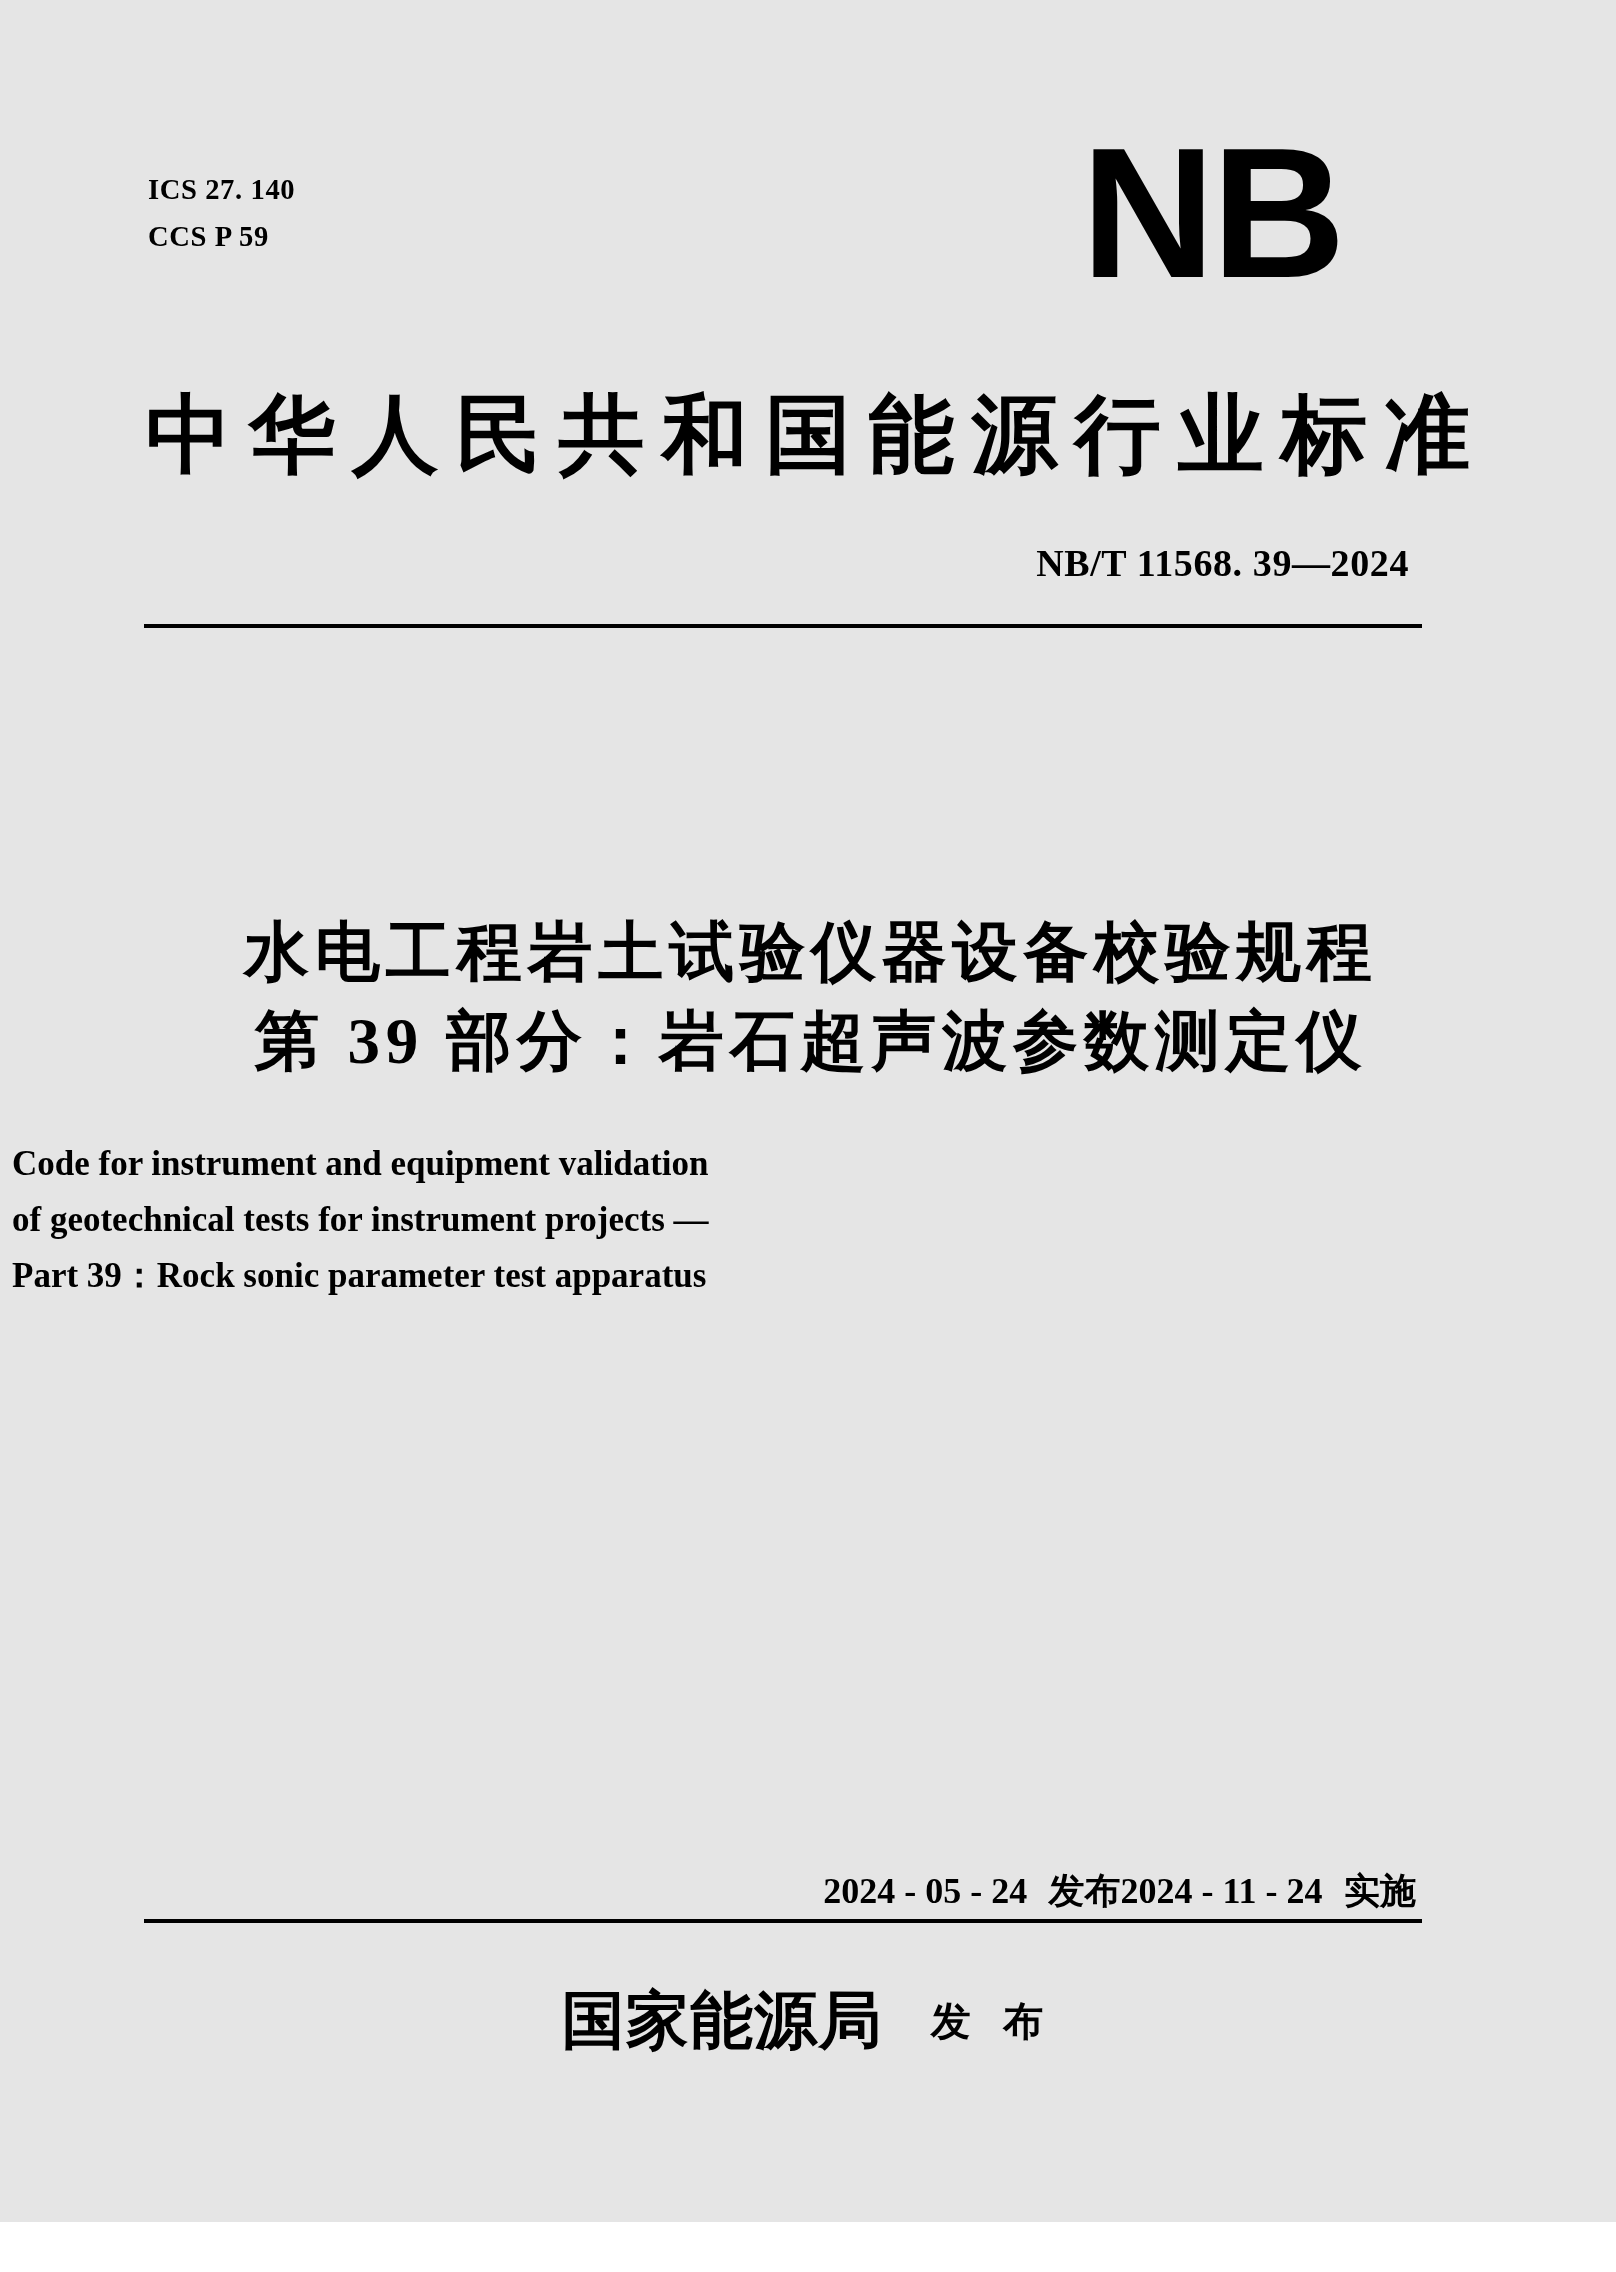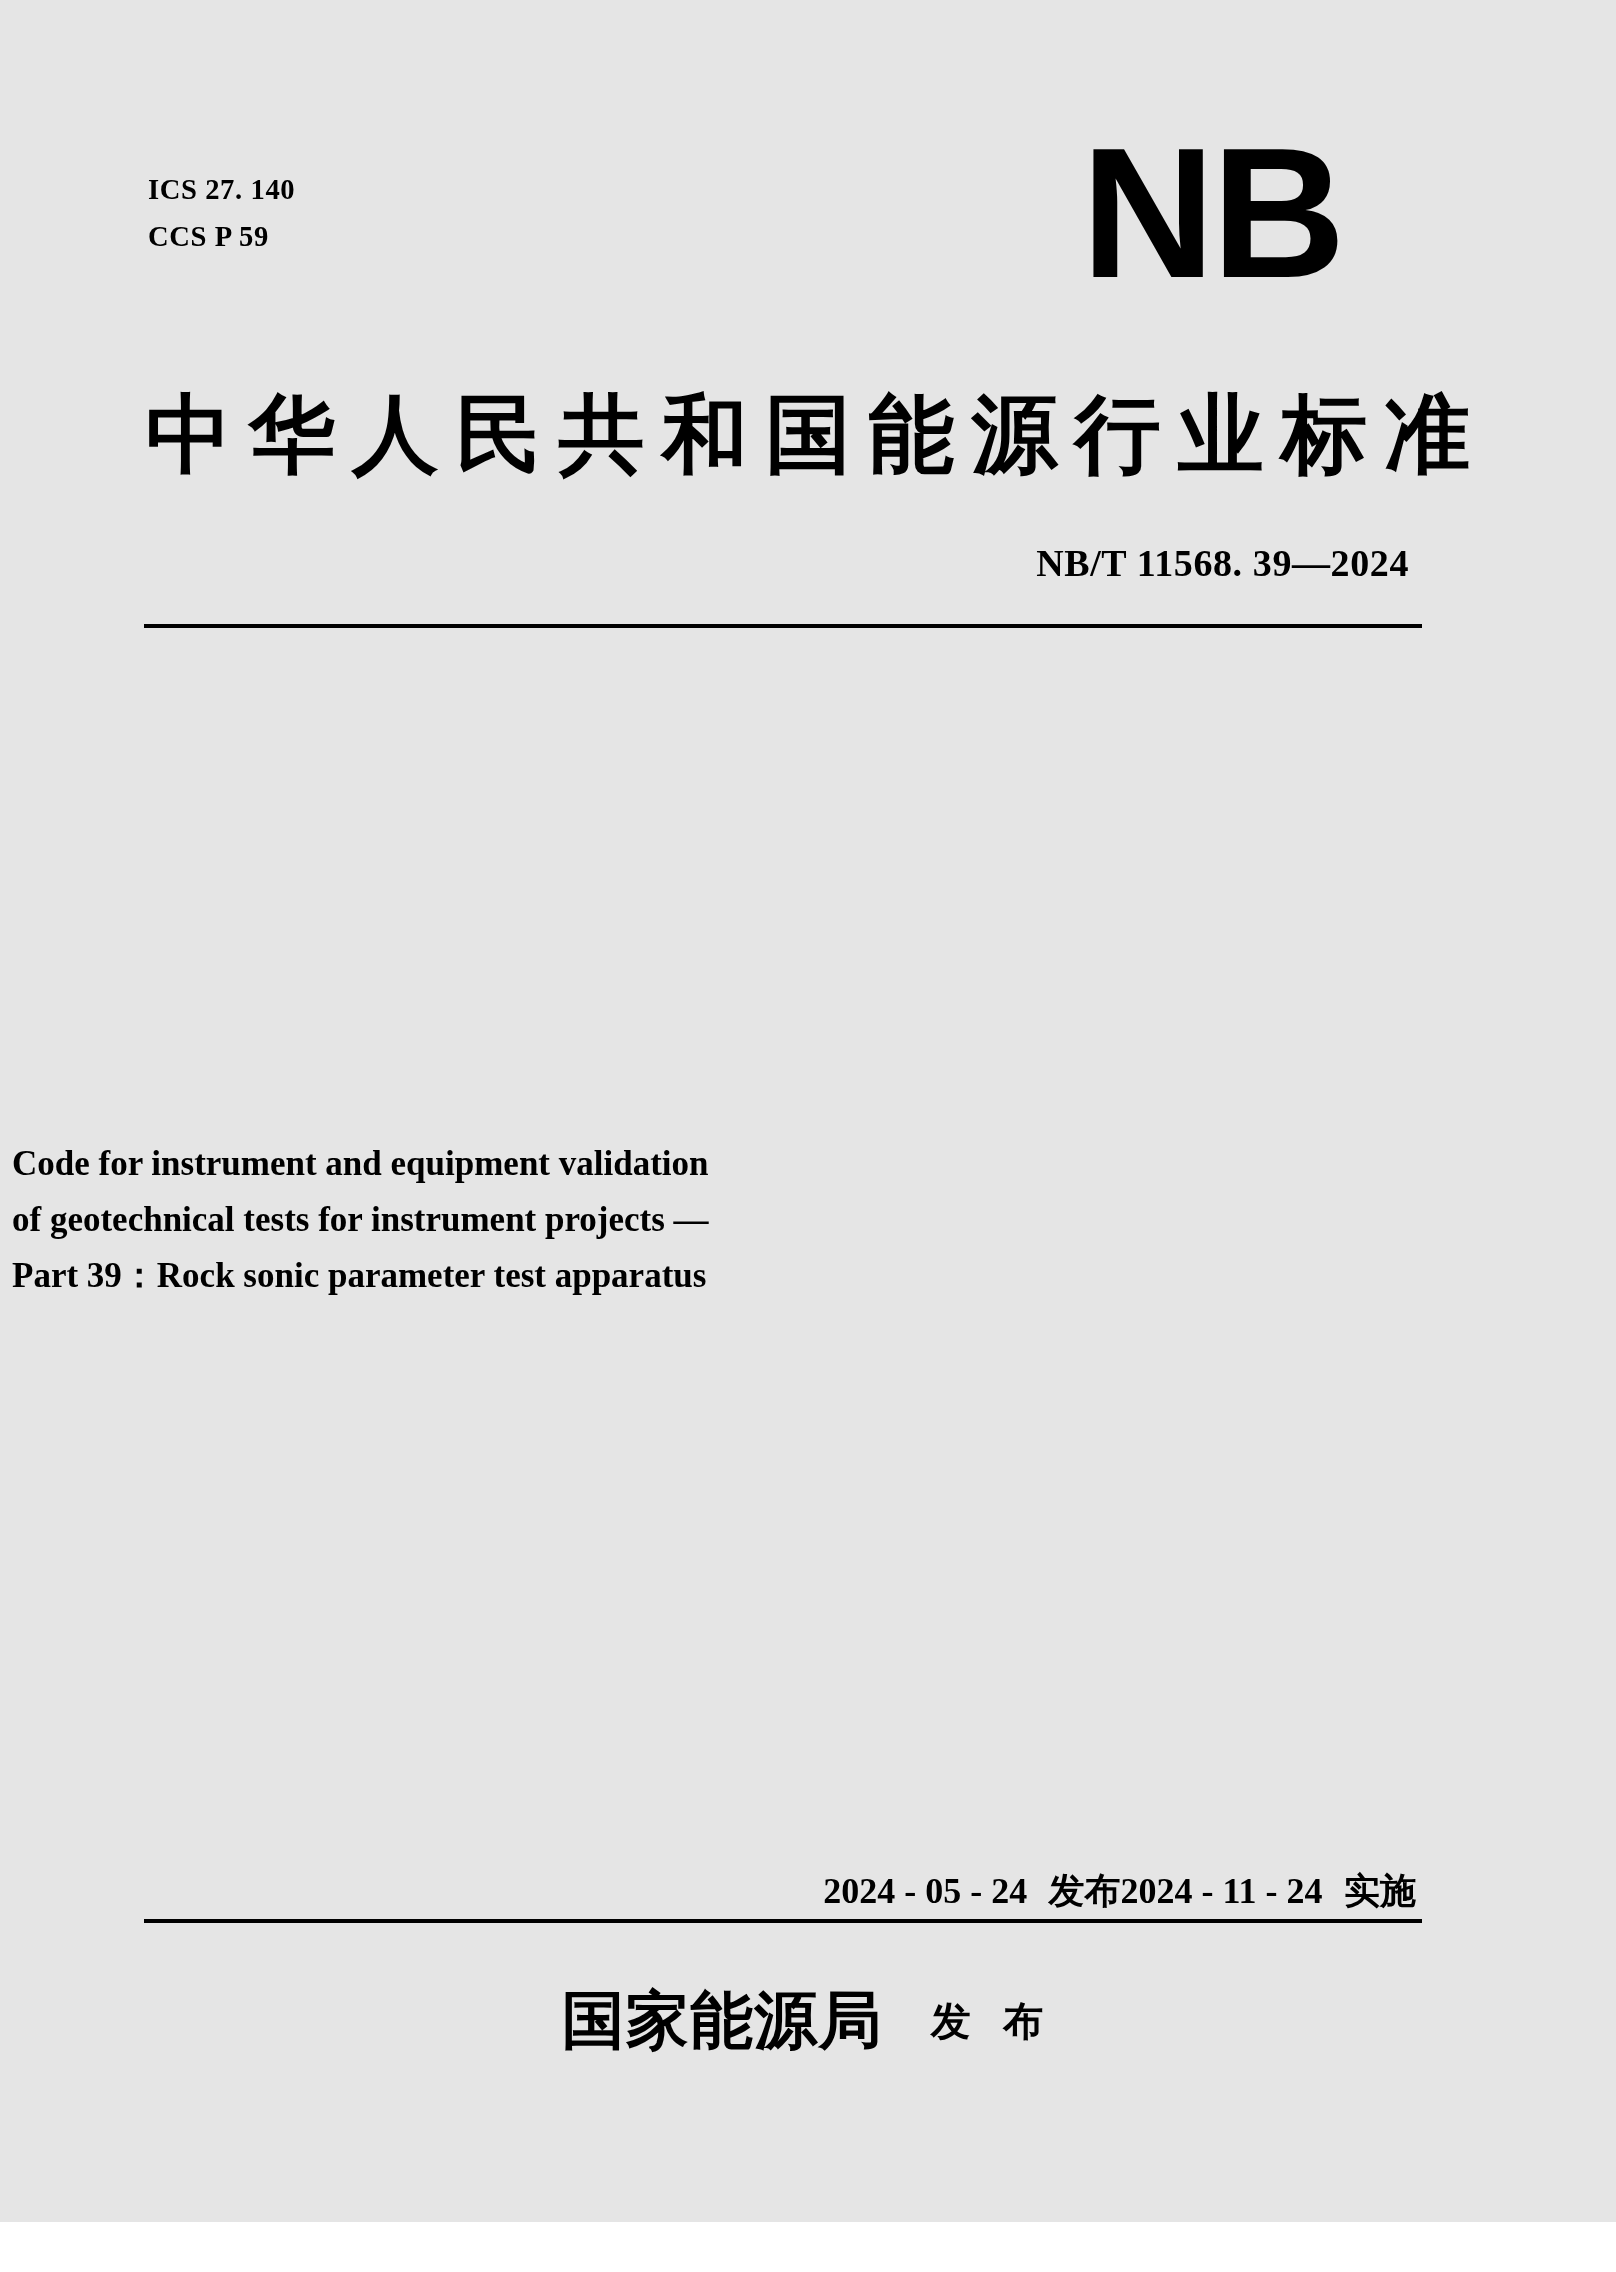--- a/index.html
+++ b/index.html
@@ -125,20 +125,24 @@
   </div>
 
   <div class="nb-logo">NB</div>
 
   <div class="std-type">中华人民共和国能源行业标准</div>
 
   <div class="std-num">NB/T 11568. 39—2024</div>
 
   <div class="rule rule-top"></div>
 
+  <div class="title-cn">
+    <div>水电工程岩土试验仪器设备校验规程</div>
+    <div>第 39 部分：岩石超声波参数测定仪</div>
+  </div>
 
   <div class="title-en">
     <div>Code for instrument and equipment validation</div>
     <div>of geotechnical tests for instrument projects —</div>
     <div>Part 39：Rock sonic parameter test apparatus</div>
   </div>
 
   <div class="dates-row">
     <div>
       <span>2024 - 05 - 24</span>

